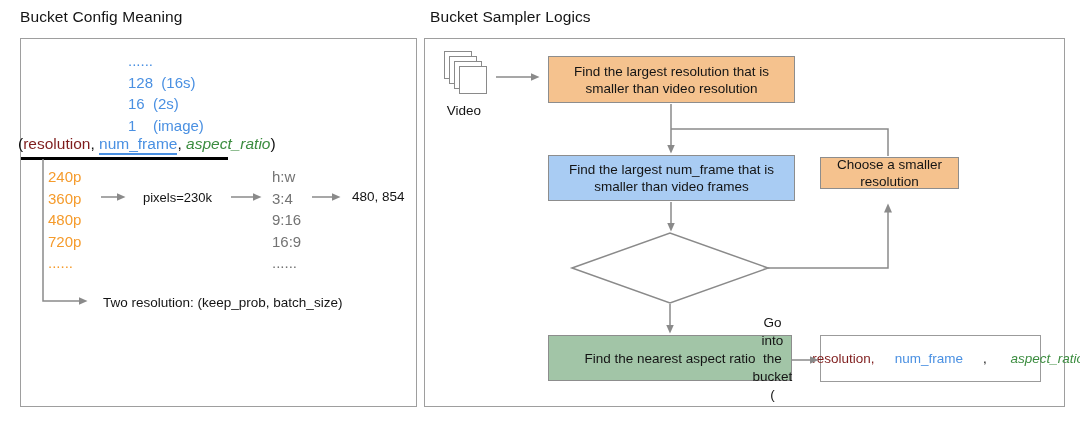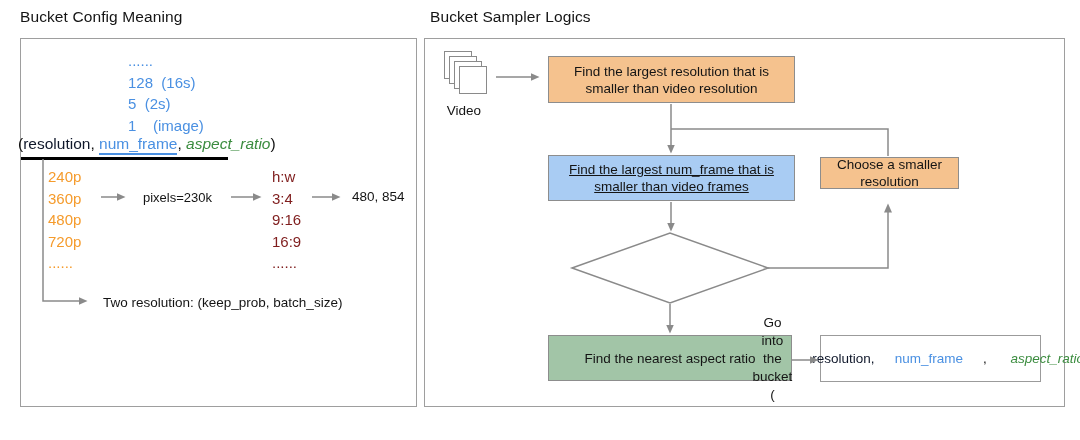--- a/index.html
+++ b/index.html
@@ -3,23 +3,23 @@
 <meta charset="utf-8">
 <style>
   html,body{margin:0;padding:0;background:#fff;}
   .page{position:relative;width:1080px;height:440px;background:#fff;
         font-family:"Liberation Sans", sans-serif;color:#111;overflow:hidden;}
   .panel{position:absolute;border:1.5px solid #9e9e9e;background:#fff;}
   .title{position:absolute;font-size:15.5px;font-weight:500;color:#141414;letter-spacing:.1px;}
   .pre{white-space:pre;}
   .blue-list{position:absolute;left:128px;top:50px;font-size:15px;line-height:21.5px;color:#4a90e2;}
   .orange-list{position:absolute;left:48px;top:166px;font-size:15px;line-height:21.5px;color:#f59b2c;}
-  .green-list{position:absolute;left:272px;top:166px;font-size:15px;line-height:21.5px;color:#7f1d1d;}
+  .green-list{position:absolute;left:272px;top:166px;font-size:15px;line-height:21.5px;color:#737373;}
   .tuple{position:absolute;left:18px;top:135px;font-size:15.5px;white-space:pre;color:#111;}
-  .t-orange{color:#0f172a;}
+  .t-orange{color:#7f1d1d;}
   .t-blue{color:#4a90e2;}
   .t-blue-u{color:#4a90e2;border-bottom:2px solid #4a90e2;padding-bottom:1px;}
   .t-green{color:#3b8c3f;font-style:italic;}
   .black-rule{position:absolute;left:21px;top:157px;width:207px;height:3px;background:#000;}
   .small-black{position:absolute;font-size:13px;color:#141414;}
   .flowbox{position:absolute;border:1.5px solid #8d8d8d;display:flex;align-items:center;justify-content:center;
            text-align:center;font-size:13.5px;line-height:17px;color:#141414;padding:0 8px;box-sizing:border-box;}
   .fill-orange{background:#f5c28e;}
   .fill-blue{background:#a9ccf3;}
   .fill-green{background:#a2c5a7;}
@@ -36,21 +36,21 @@
 
   <div class="title" style="left:20px;top:8px;">Bucket Config Meaning</div>
   <div class="title" style="left:430px;top:8px;">Bucket Sampler Logics</div>
 
   <div class="panel" style="left:20px;top:38px;width:395px;height:367px;"></div>
   <div class="panel" style="left:424px;top:38px;width:639px;height:367px;"></div>
 
   <div class="blue-list">
     <div class="pre">......</div>
     <div class="pre">128  (16s)</div>
-    <div class="pre">5  (2s)</div>
+    <div class="pre">16  (2s)</div>
     <div class="pre">1    (image)</div>
   </div>
 
   <div class="tuple"><span>(</span><span class="t-orange">resolution</span><span>, </span><span class="t-blue-u">num_frame</span><span>, </span><span class="t-green">aspect_ratio</span><span>)</span></div>
 
   <div class="black-rule"></div>
 
   <div class="orange-list">
     <div>240p</div>
     <div>360p</div>
@@ -74,21 +74,21 @@
   <div>
     <div class="vid-sq" style="left:444px;top:51px;"></div>
     <div class="vid-sq" style="left:449px;top:56px;"></div>
     <div class="vid-sq" style="left:454px;top:61px;"></div>
     <div class="vid-sq" style="left:459px;top:66px;"></div>
   </div>
   <div class="small-black" style="left:440px;top:103px;width:48px;text-align:center;font-size:13.5px;">Video</div>
 
   <div class="flowbox fill-orange" style="left:548px;top:56px;width:247px;height:47px;">Find the largest resolution that is smaller than video resolution</div>
 
-  <div class="flowbox fill-blue" style="left:548px;top:155px;width:247px;height:46px;text-decoration:underline;">Find the largest num_frame that is smaller than video frames</div>
+  <div class="flowbox fill-blue" style="left:548px;top:155px;width:247px;height:46px;">Find the largest num_frame that is smaller than video frames</div>
 
   <div class="flowbox fill-orange" style="left:820px;top:157px;width:139px;height:32px;">Choose a smaller resolution</div>
 
   <div class="flowbox fill-green" style="left:548px;top:335px;width:244px;height:46px;">Find the nearest aspect ratio</div>
 
   <div class="flowbox fill-white" style="left:820px;top:335px;width:221px;height:47px;line-height:18px;">
       <span style="white-space:pre-wrap;">Go into the bucket  (</span>
       <span class="t-orange">resolution,</span> 
       <span class="t-blue">num_frame</span>
       <span style="white-space:pre;">, </span>

